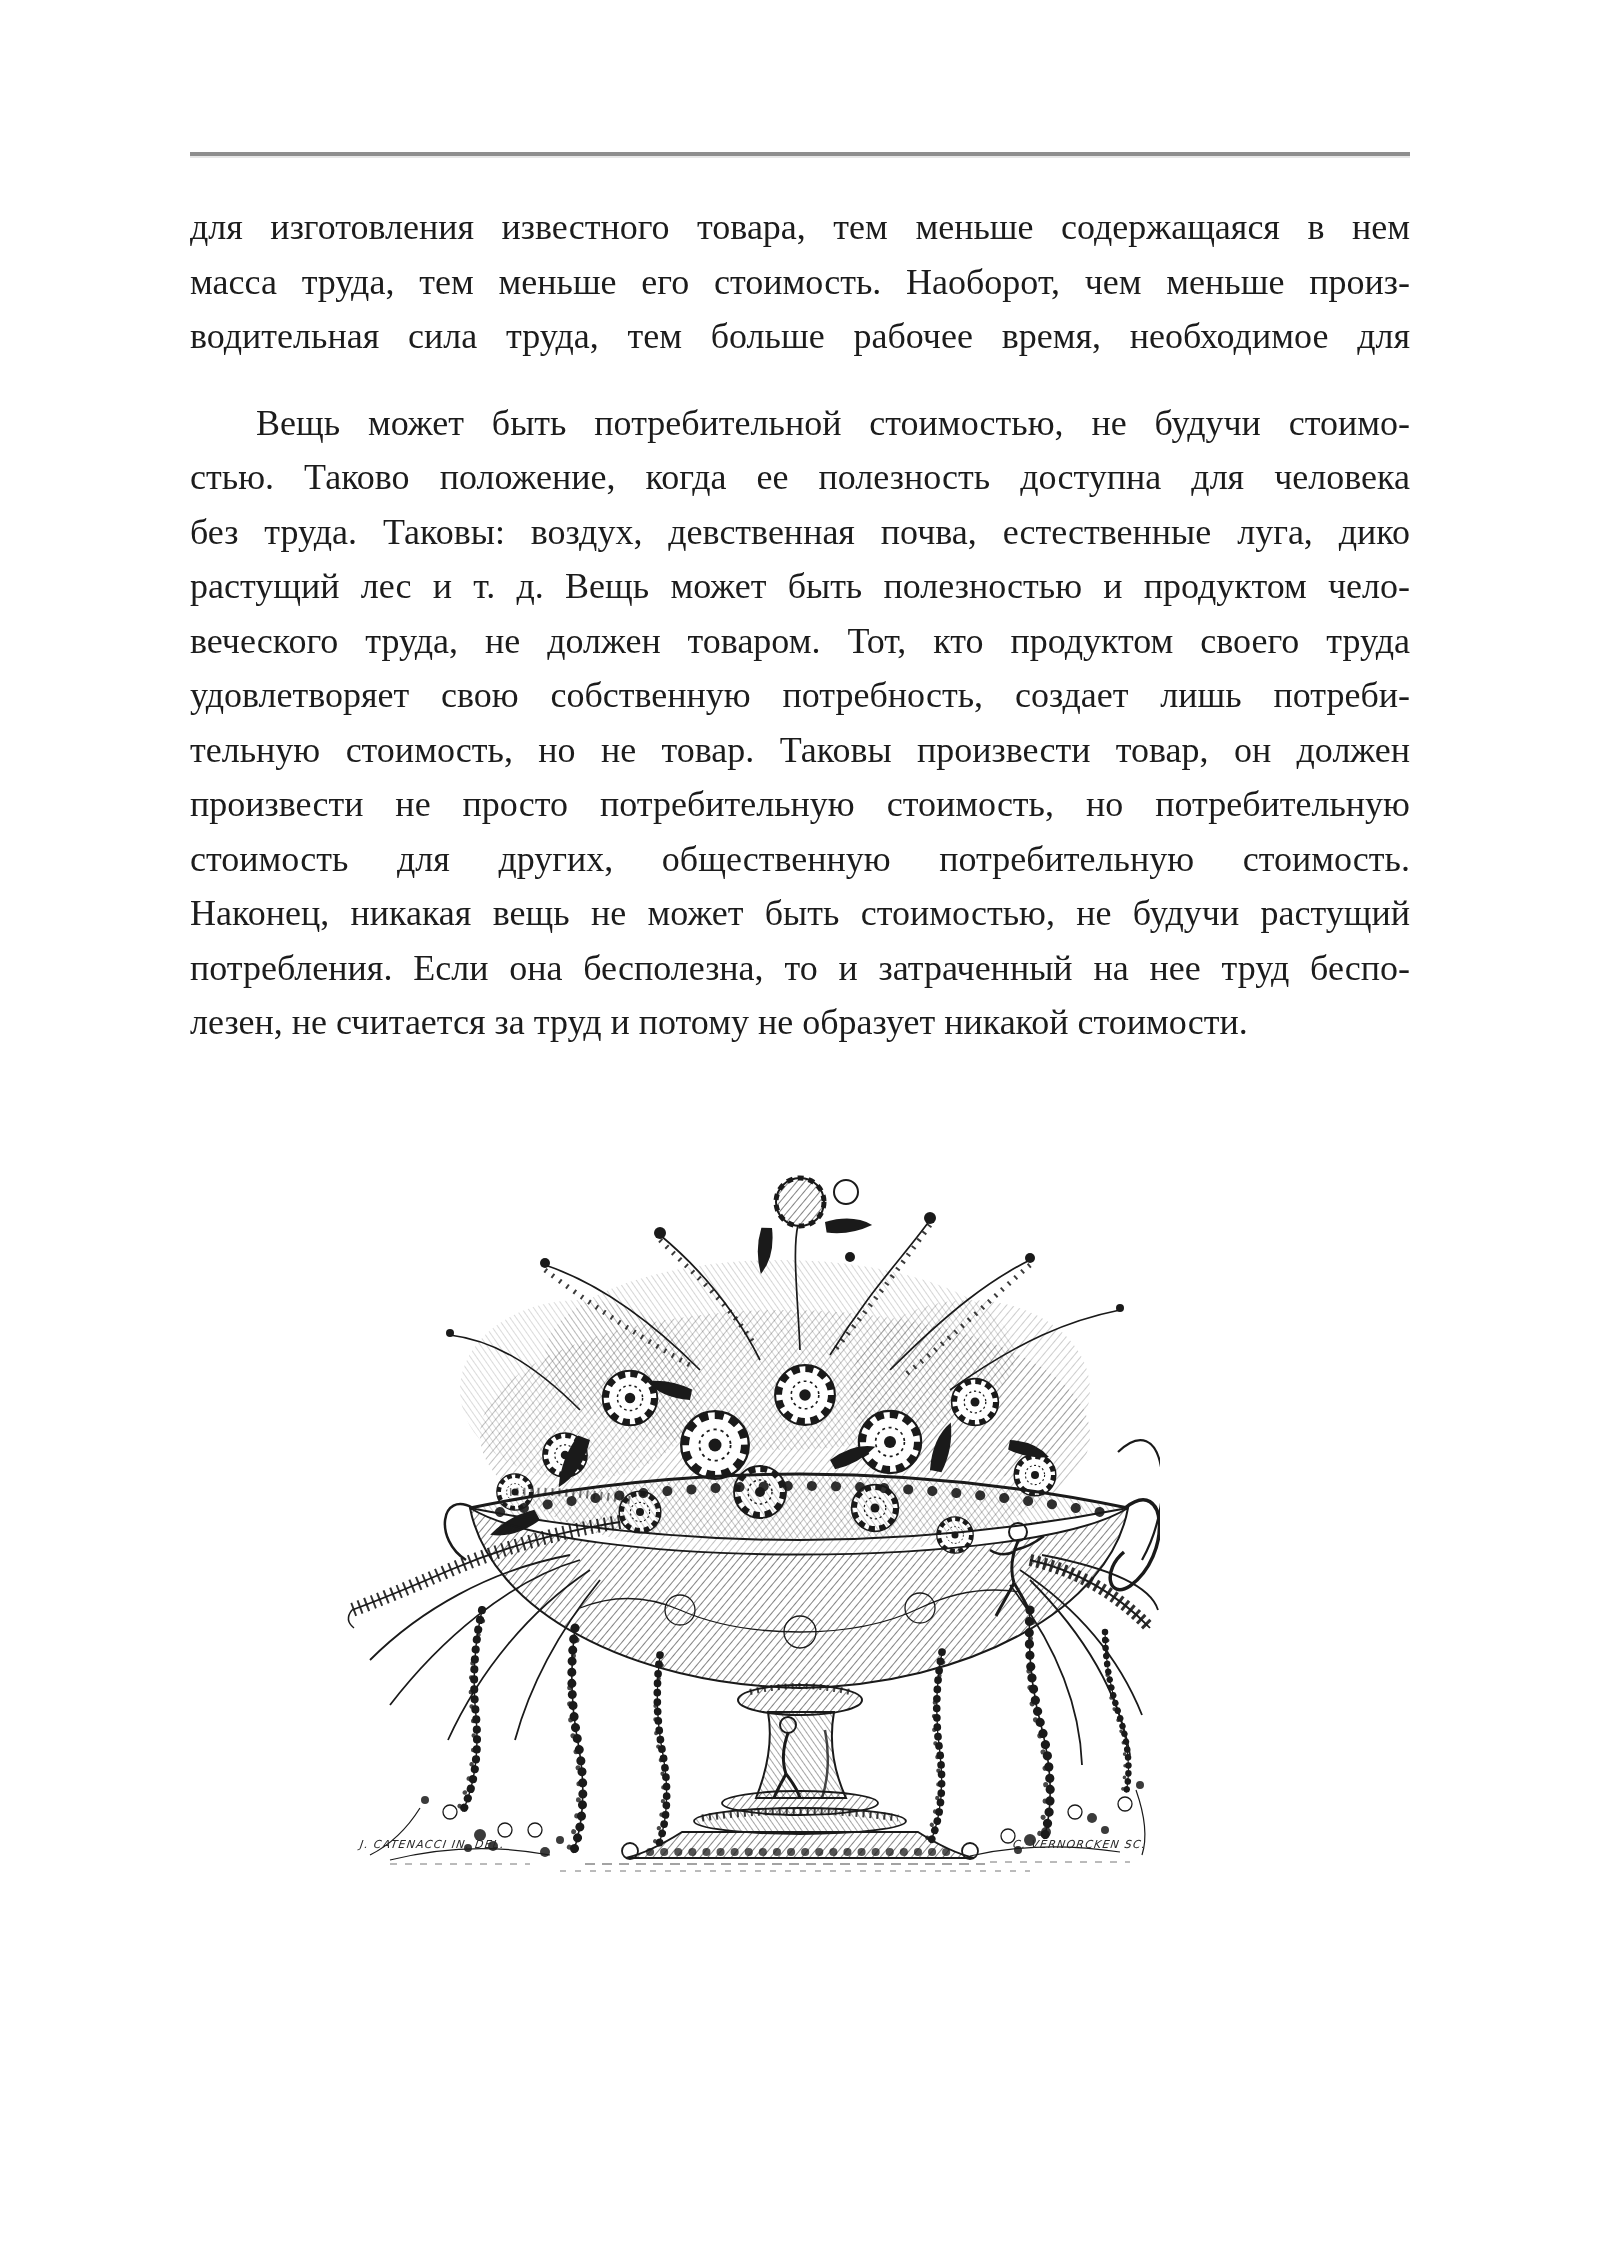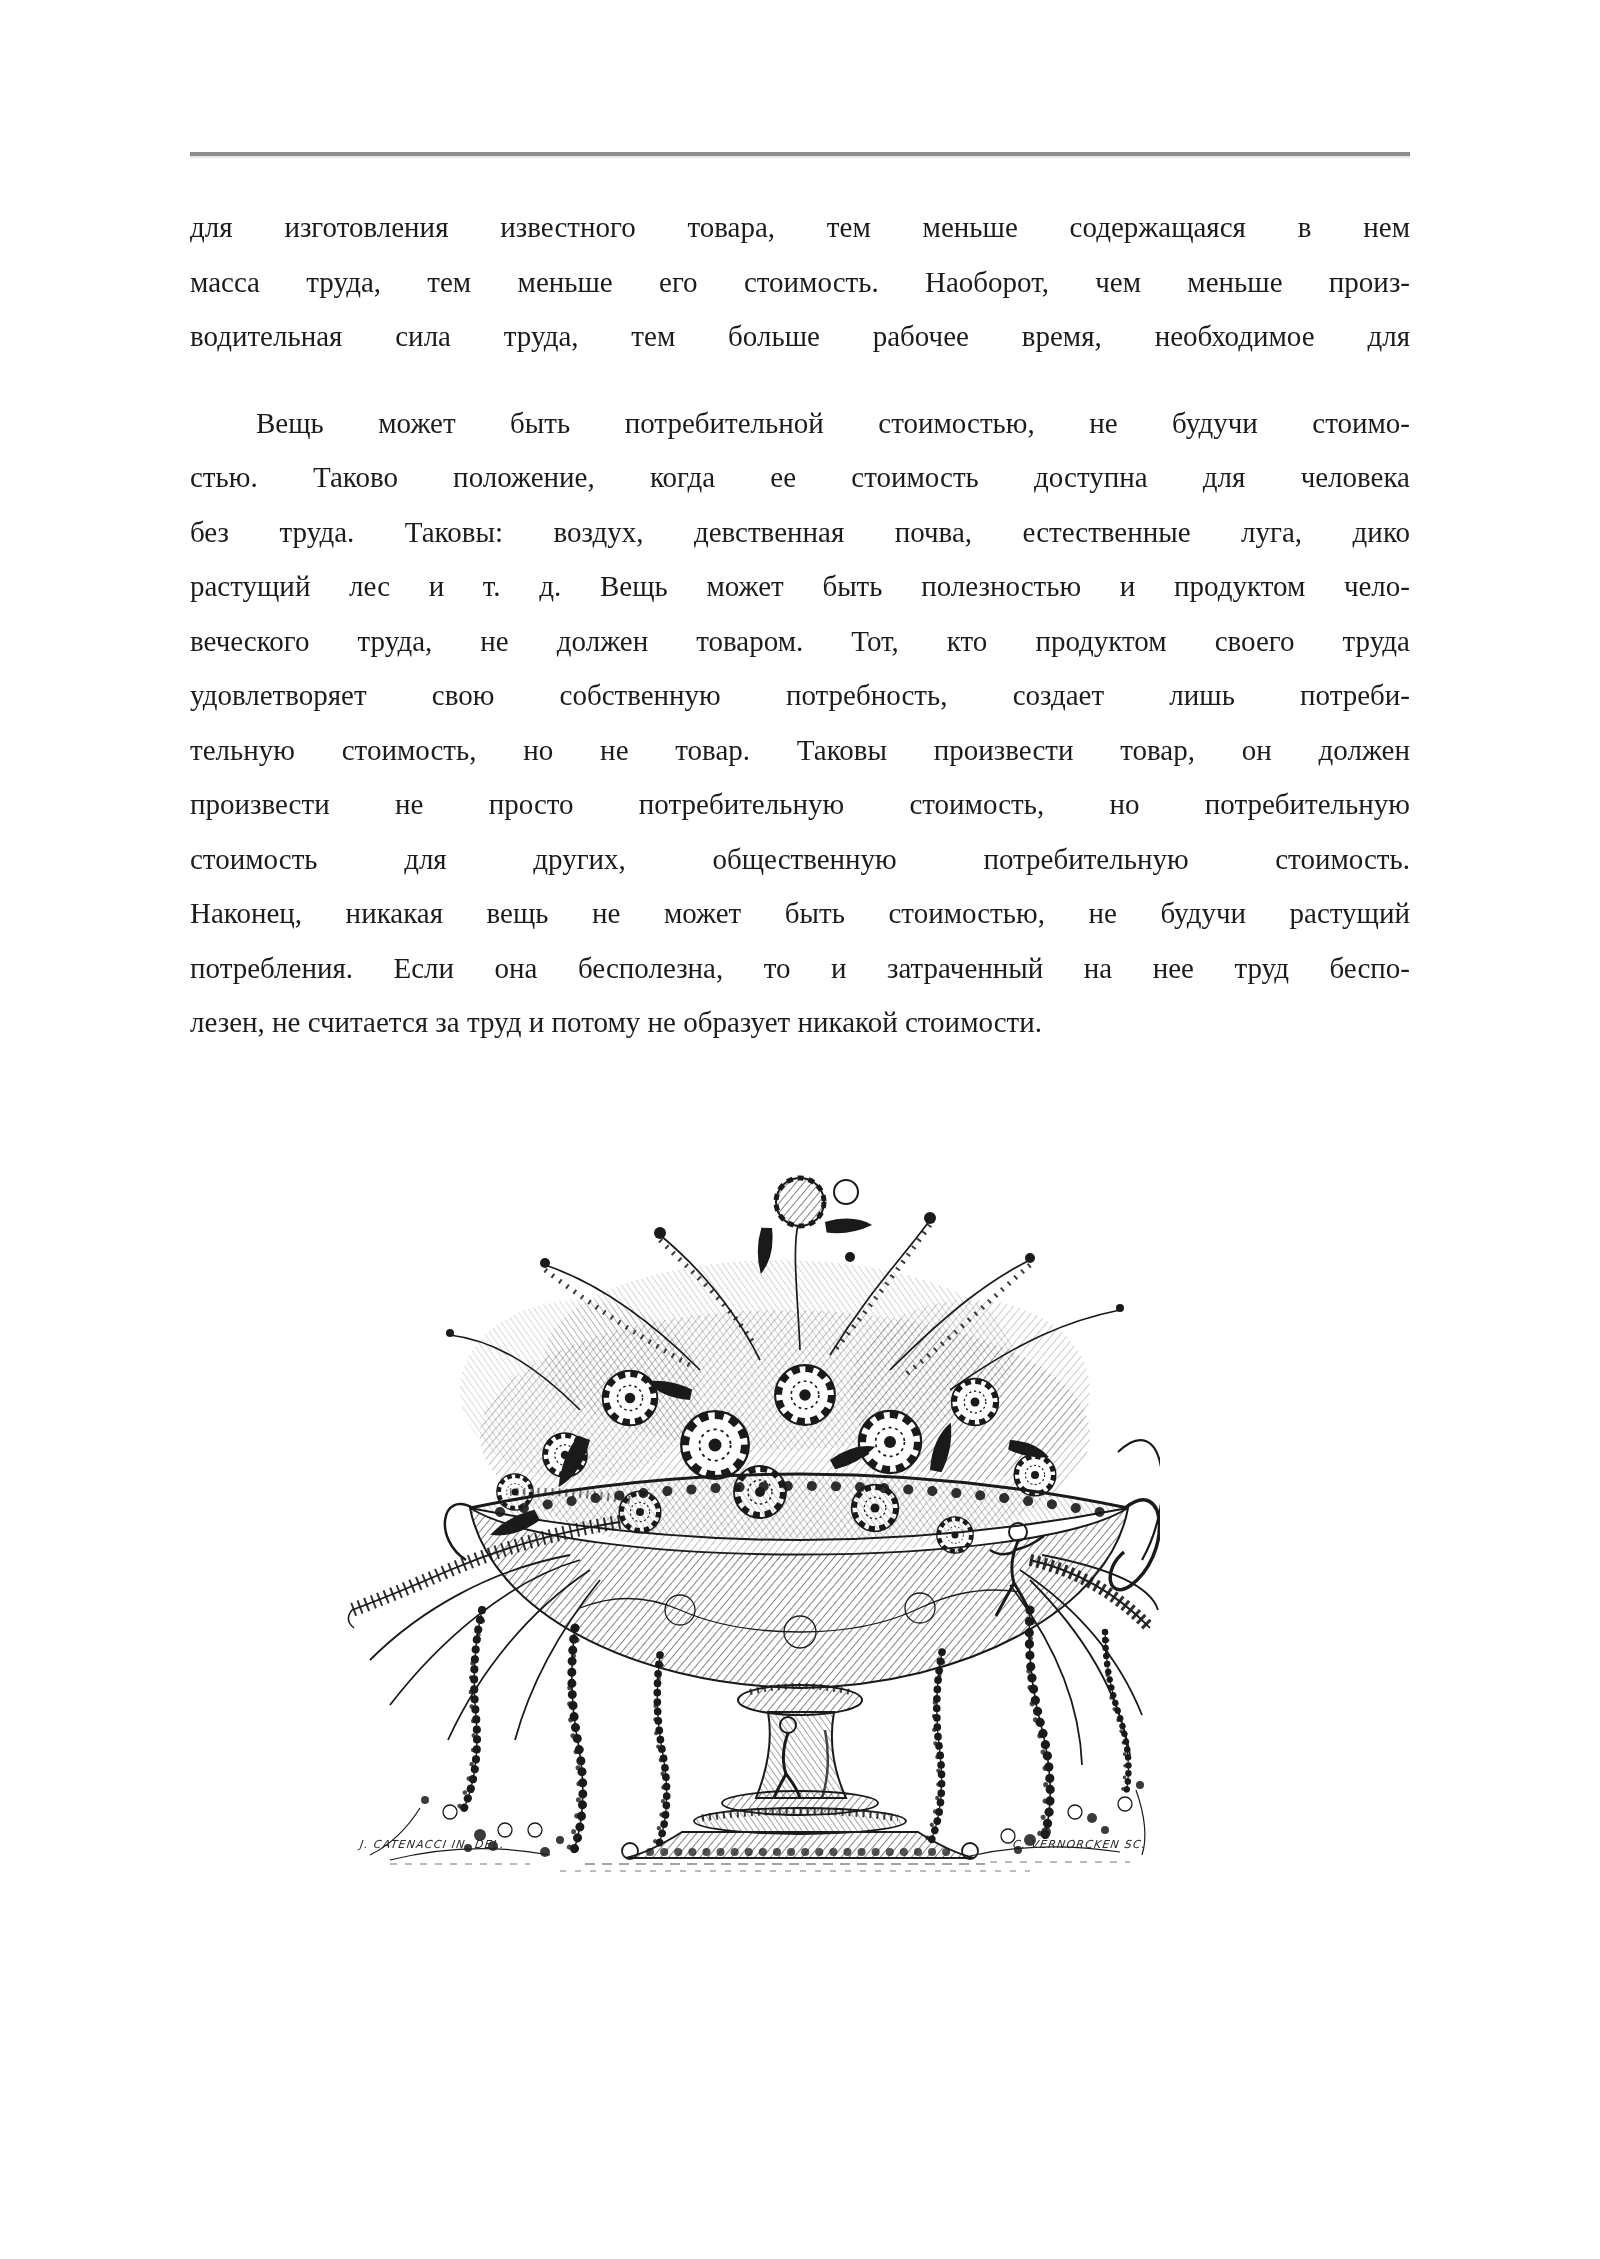--- a/index.html
+++ b/index.html
@@ -9,21 +9,21 @@
   
   .running-head{position:absolute;left:190px;top:112px;width:1220px;display:flex;
         align-items:baseline;font-family:"Liberation Sans",sans-serif;font-weight:700;color:#2b2b2b;}
   .head-title{flex:1;text-align:center;font-size:31px;letter-spacing:-0.5px;
         transform:scaleX(0.94);transform-origin:center;white-space:nowrap;}
   .head-num{font-size:31px;transform:scaleX(0.95);transform-origin:right center;}
   .head-rule{position:absolute;left:190px;top:152px;width:1220px;height:4px;background:#8e8e8e;
         box-shadow:0 2px 0 rgba(160,160,160,.25);}
 
   
-  .body-text{position:absolute;left:190px;top:200px;width:1220px;font-size:29px;
+  .body-text{position:absolute;left:190px;top:200px;width:1220px;font-size:36px;
         line-height:54.5px;color:#1c1c1c;}
   .bl{text-align:justify;text-align-last:justify;text-justify:inter-word;}
   .bl.end{text-align-last:left;}
   .bl.indent{text-indent:66px;margin-top:32px;}
 
   
   .engraving{position:absolute;left:330px;top:1140px;width:830px;height:740px;}
   .engraving svg{display:block;width:830px;height:740px;}
   .sig{position:absolute;top:698px;font-family:"DejaVu Sans",sans-serif;font-style:italic;
         font-size:11px;letter-spacing:1.2px;color:#272727;white-space:nowrap;}
@@ -35,21 +35,21 @@
 
 <div class="page">
 
   <div class="head-rule"></div>
 
   <div class="body-text">
     <div class="bl">для изготовления известного товара, тем меньше содержащаяся в нем</div>
     <div class="bl">масса труда, тем меньше его стоимость. Наоборот, чем меньше произ-</div>
     <div class="bl">водительная сила труда, тем больше рабочее время, необходимое для</div>
     <div class="bl indent">Вещь может быть потребительной стоимостью, не будучи стоимо-</div>
-    <div class="bl">стью. Таково положение, когда ее стоимость доступна для человека</div>
+    <div class="bl">стью. Таково положение, когда ее полезность доступна для человека</div>
     <div class="bl">без труда. Таковы: воздух, девственная почва, естественные луга, дико</div>
     <div class="bl">растущий лес и т. д. Вещь может быть полезностью и продуктом чело-</div>
     <div class="bl">веческого труда, не должен товаром. Тот, кто продуктом своего труда</div>
     <div class="bl">удовлетворяет свою собственную потребность, создает лишь потреби-</div>
     <div class="bl">тельную стоимость, но не товар. Таковы произвести товар, он должен</div>
     <div class="bl">произвести не просто потребительную стоимость, но потребительную</div>
     <div class="bl">стоимость для других, общественную потребительную стоимость.</div>
     <div class="bl">Наконец, никакая вещь не может быть стоимостью, не будучи растущий</div>
     <div class="bl">потребления. Если она бесполезна, то и затраченный на нее труд беспо-</div>
     <div class="bl end">лезен, не считается за труд и потому не образует никакой стоимости.</div>

